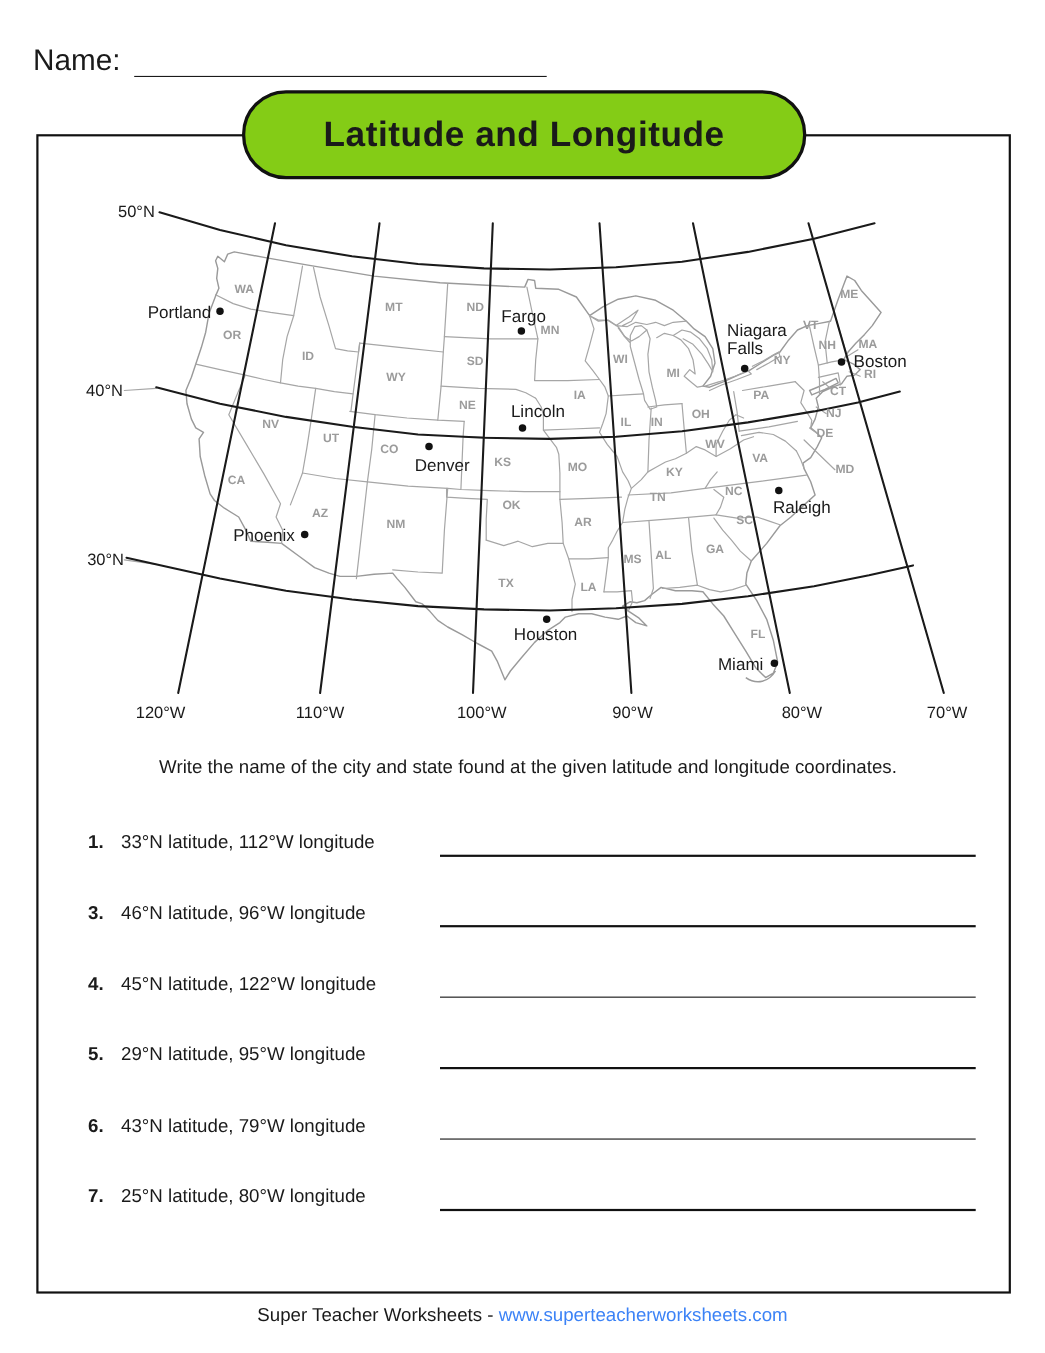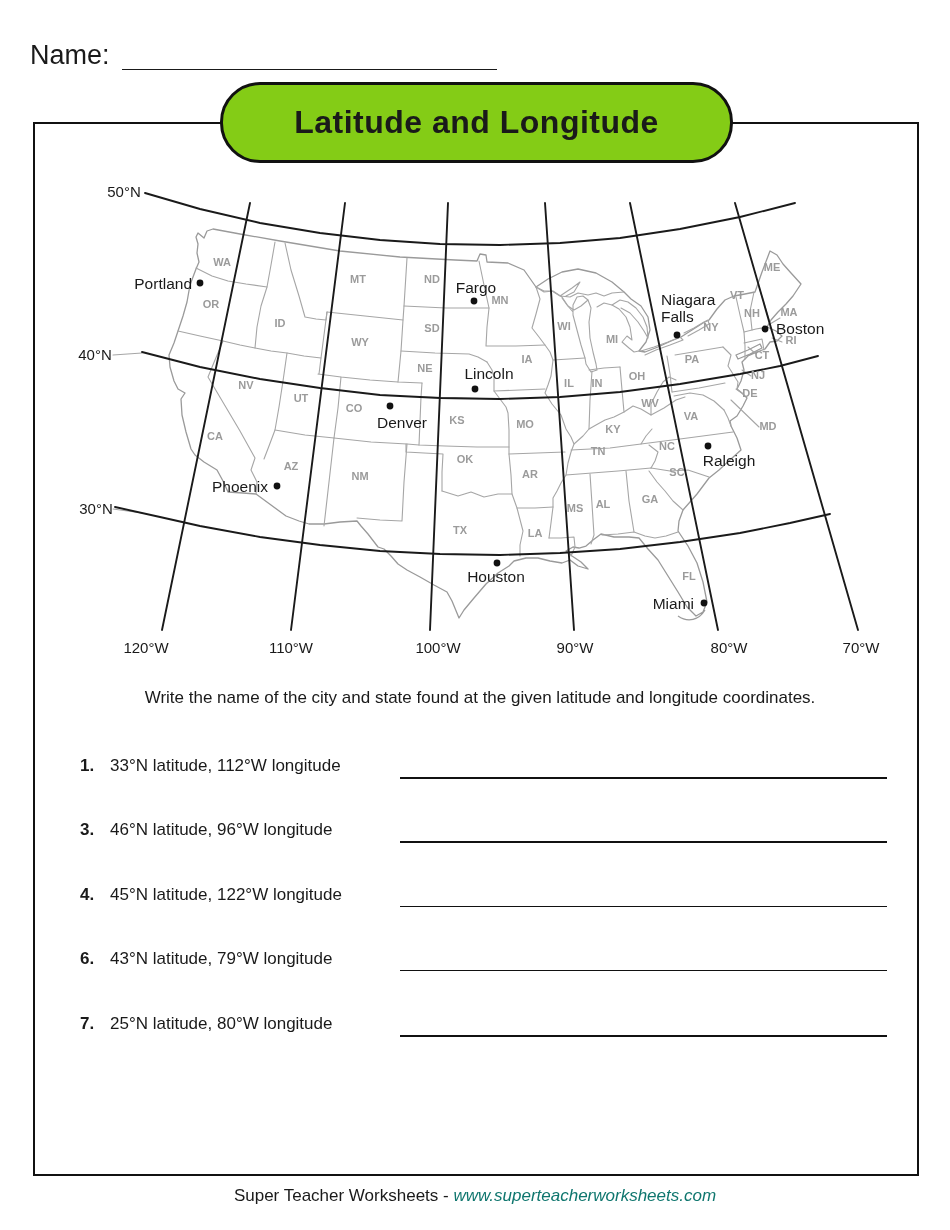--- a/index.html
+++ b/index.html
@@ -25,21 +25,21 @@
   .outline { stroke:#9a9a9a; stroke-width:1.3; fill:none; stroke-linejoin:round; }
   .city-dot { fill:#111; }
   .instruction { position:absolute; left:55px; top:688px; width:850px; font-size:17px; z-index:2;text-align:center; }
   .questions { position:absolute; left:55px; top:752px; width:807px; z-index:2;margin-left:25px; }
   .q-row { position:relative; height:64.4px; box-sizing:border-box; padding-top:4px; font-size:17px; }
   .q-num { display:inline-block; width:30px; font-weight:bold; }
   .q-line { position:absolute; left:320px; right:0; top:25px; height:0; }
   .q-line.thick { border-top:2.4px solid #111; }
   .q-line.thin { border-top:1.3px solid #111; }
   .footer { position:absolute; left:0; top:1186px; width:100%; text-align:center; font-size:17px; z-index:2; }
-  .footer-link { color:#0f766e; font-style:italic; }
+  .footer-link { color:#3b82f6; }
 </style>
 </head>
 <body>
 
 <div class="sheet">
 
   <div class="name-row">Name:</div>
   <div class="name-line"></div>
 
   <div class="main-box"></div>
@@ -221,20 +221,24 @@
     <div class="q-row">
       <span class="q-num">3.</span><span class="q-text">46°N latitude, 96°W longitude</span>
       <div class="q-line thick"></div>
     </div>
 
     <div class="q-row">
       <span class="q-num">4.</span><span class="q-text">45°N latitude, 122°W longitude</span>
       <div class="q-line thin"></div>
     </div>
 
+    <div class="q-row">
+      <span class="q-num">5.</span><span class="q-text">29°N latitude, 95°W longitude</span>
+      <div class="q-line thick"></div>
+    </div>
 
     <div class="q-row">
       <span class="q-num">6.</span><span class="q-text">43°N latitude, 79°W longitude</span>
       <div class="q-line thin"></div>
     </div>
 
     <div class="q-row">
       <span class="q-num">7.</span><span class="q-text">25°N latitude, 80°W longitude</span>
       <div class="q-line thick"></div>
     </div>

